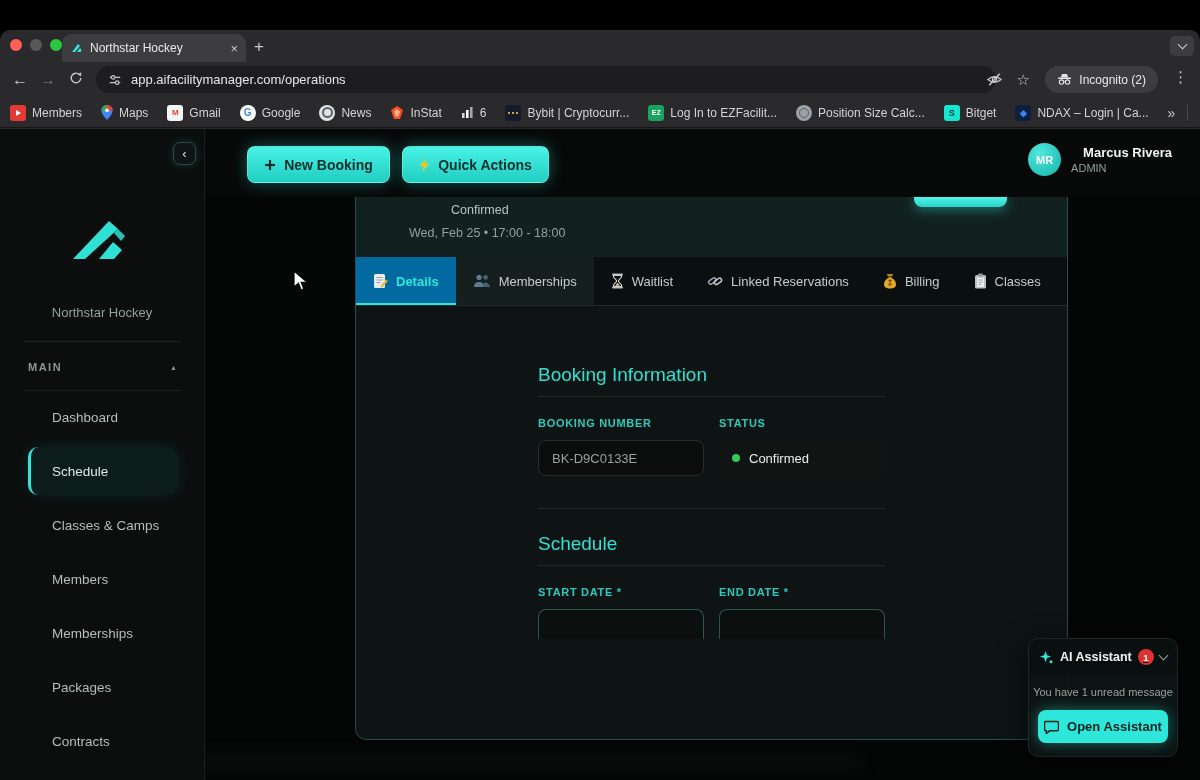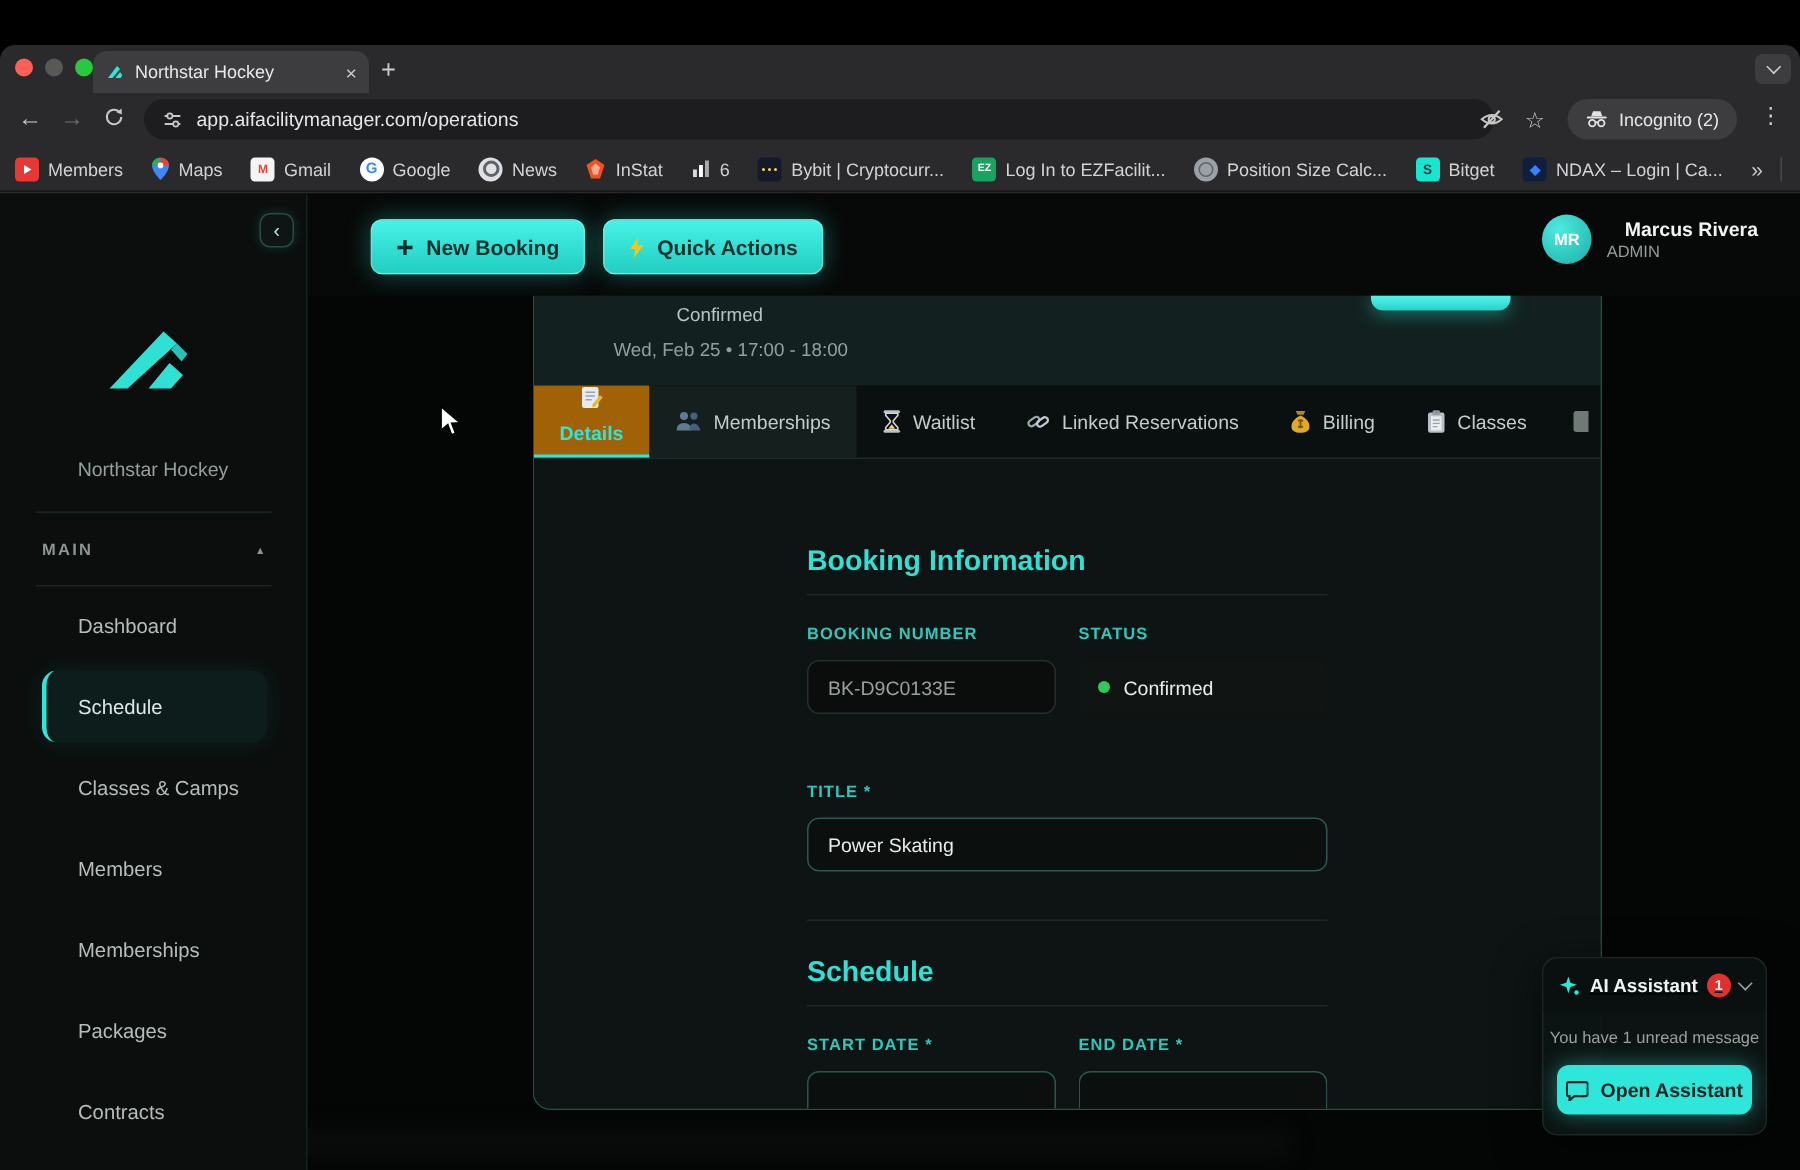--- a/index.html
+++ b/index.html
@@ -78,27 +78,27 @@
   .ghost { position:absolute; background:#0a0d0c; border-radius:6px; filter:blur(5px); }
 
   
   .modal { position:absolute; left:355px; top:68px; width:713px; height:543px; background:#0d1413; border:1px solid #235049; border-top:none; border-radius:0 0 12px 12px; overflow:hidden; }
   .modal-head { position:absolute; left:0; top:0; width:100%; height:60px; background:#12211f; }
   .m-status { position:absolute; left:95px; top:6px; font-size:12.5px; color:#b9c4c2; }
   .m-date { position:absolute; left:53px; top:29px; font-size:12.5px; color:#8fa19e; }
   .sliver-btn { position:absolute; left:558px; top:0; width:93px; height:10px; background:linear-gradient(180deg,#53f4ea,#27d2c7); border-radius:0 0 8px 8px; box-shadow:0 2px 12px rgba(46,230,218,.5); }
   .tabsrow { position:absolute; left:0; top:60px; width:100%; height:49px; background:#0a100f; border-bottom:1px solid #1e2b29; display:flex; align-items:stretch; }
   .mtab { display:flex; align-items:center; gap:8px; padding:0 17px; font-size:13px; color:#c4cdcb; white-space:nowrap; position:relative; }
-  .mtab.active { background:#a16207; color:#2ee6da; font-weight:bold;flex-direction:column; }
+  .mtab.active { background:#0369a1; color:#2ee6da; font-weight:bold; }
   .mtab.active::after { content:""; position:absolute; left:0; right:0; bottom:0; height:2px; background:#2ee6da; }
   .mtab.hovered { background:#151f1d; }
   .partial-icon { align-self:center; margin-left:14px; width:10px; height:14px; background:#8b9391; border-radius:2px 0 0 2px; opacity:.8; }
   .modal-body { position:absolute; left:0; top:109px; width:100%; height:434px; background:#0d1413; }
   .form-col { margin:58px 0 0 182px; width:347px; }
-  .h2 { font-size:19px; font-weight:bold; color:#2fe0d4; }
+  .h2 { font-size:19px; font-weight:normal; color:#2fe0d4; }
   .f-hr { height:1px; background:#1d2927; margin-top:10px; }
   .grid2 { display:grid; grid-template-columns:166px 166px; column-gap:15px; margin-top:20px; }
   .flabel { font-size:11px; font-weight:bold; letter-spacing:.7px; color:#2cc9bd; margin-bottom:11px; }
   .finput { width:100%; height:36px; background:#0b0d0c; border:1px solid #282d2c; border-radius:8px; color:#98a19f; font-size:13px; padding:0 13px; font-family:"Liberation Sans",sans-serif; outline:none; }
   .finput.lit { background:#0b100f; border-color:#2b564f; color:#e9edec; }
   .status-pill { height:36px; background:#101514; border-radius:8px; display:flex; align-items:center; gap:9px; padding:0 13px; font-size:13px; color:#e9edec; }
   .gdot { width:8px; height:8px; border-radius:50%; background:#34c759; }
   .partial-input { height:30px; border:1px solid #2b564f; border-bottom:none; border-radius:8px 8px 0 0; background:#0b100f; }
 
   
@@ -419,24 +419,20 @@
           </div>
           <div>
             <div class="flabel">STATUS</div>
             <div class="status-pill">
               <span class="gdot"></span>
               <span>Confirmed</span>
             </div>
           </div>
         </div>
 
-        <div style="margin-top:46px">
-          <div class="flabel">TITLE *</div>
-          <input class="finput lit" value="Power Skating" style="">
-        </div>
 
         <div class="f-hr" style="margin-top:32px"></div>
 
         <div class="h2" style="margin-top:24px">Schedule</div>
         <div class="f-hr"></div>
 
         <div class="grid2">
           <div>
             <div class="flabel">START DATE *</div>
             <div class="partial-input"></div>

